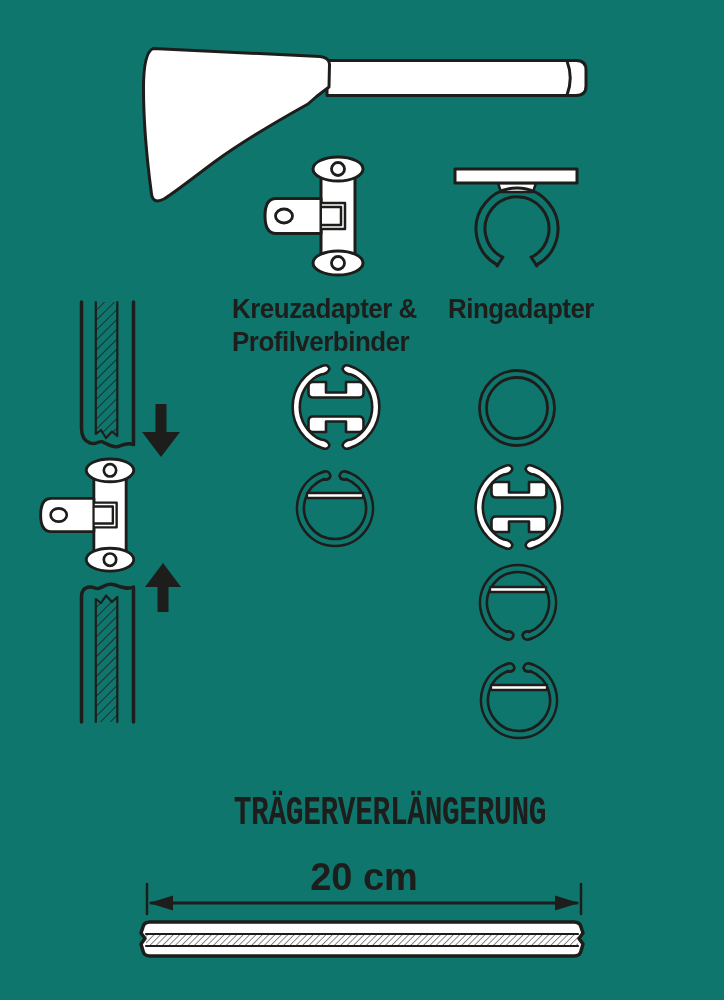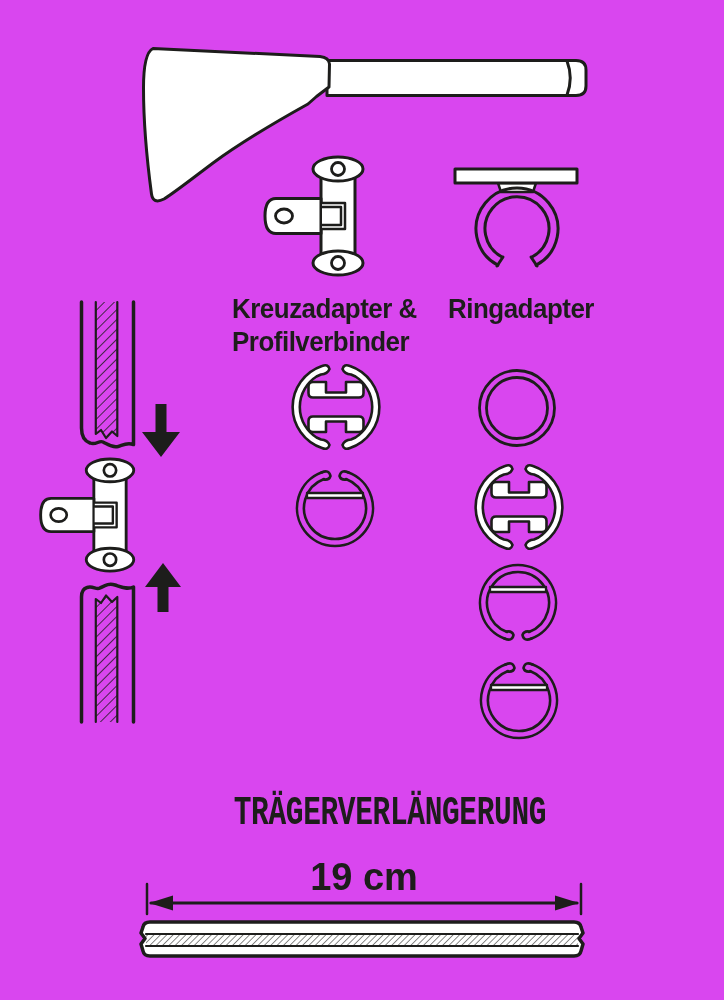--- a/index.html
+++ b/index.html
@@ -1,18 +1,18 @@
 <!DOCTYPE html>
 <html><head>
 <meta charset="utf-8">
 <style>
   html,body{margin:0;padding:0;background:#eee;}
   #stage{
     position:relative;width:724px;height:1000px;margin:0 auto;
-    background:#d946ef;overflow:hidden;
+    background:#0f766e;overflow:hidden;
     font-family:"Liberation Sans","DejaVu Sans",sans-serif;
   }
   #artwork{position:absolute;left:0;top:0;}
   .lbl{
     position:absolute;color:#1d1d1b;font-weight:bold;white-space:pre;
   }
   .lbl-adapter{font-size:27px;line-height:33px;letter-spacing:-0.5px;
     transform:scaleX(0.96);transform-origin:left top;}
   .lbl-heading{left:173px;top:791px;width:364px;text-align:center;
     font-size:41px;line-height:45px;font-family:Liberation Mono, monospace;}
@@ -144,14 +144,14 @@
       <path fill="none" stroke-width="2.2" d="M 146,934 L 578,934 M 146,946 L 578,946"></path>
     </g>
   </svg>
 
   <div class="lbl lbl-adapter" style="left:232px;top:293px;"><span>Kreuzadapter &amp;</span><br><span>Profilverbinder</span></div>
 
   <div class="lbl lbl-adapter" style="left:448px;top:293px;">Ringadapter</div>
 
   <div class="lbl lbl-heading"><span class="squeeze">TRÄGERVERLÄNGERUNG</span></div>
 
-  <div class="lbl lbl-dim">19 cm</div>
+  <div class="lbl lbl-dim">20 cm</div>
 </div>
 
 </body></html>

